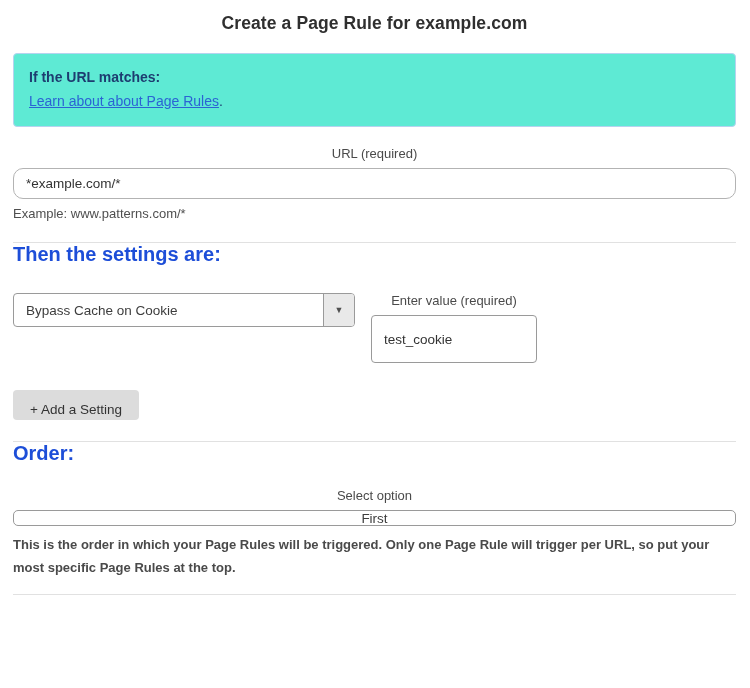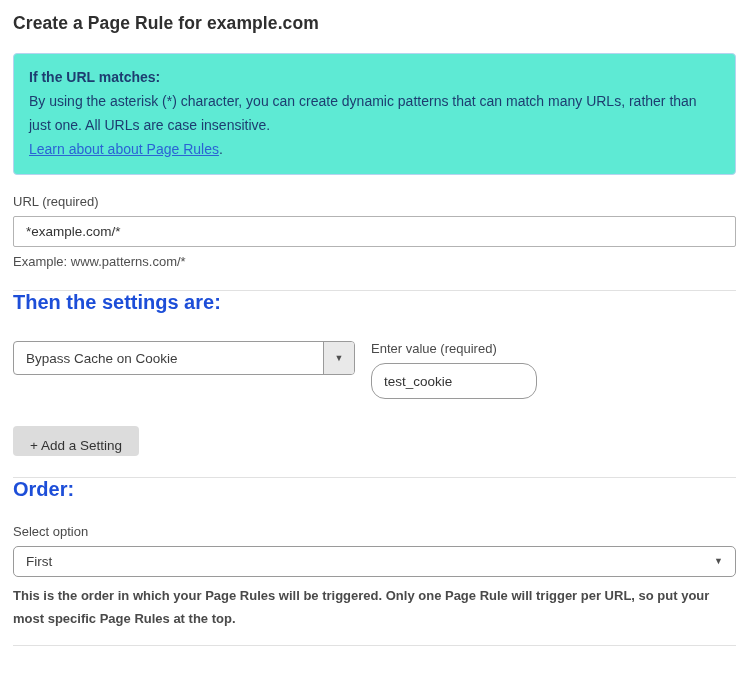--- a/index.html
+++ b/index.html
@@ -9,20 +9,21 @@
     color: #333;
     position: relative;
   }
   .page { padding: 13px 14px 0 13px; }
 
   .page-title {
     font-size: 17.5px;
     font-weight: bold;
     color: #2f2f2f;
     letter-spacing: 0.1px;
+    text-align: center;
   }
 
   .info-box {
     margin-top: 19px;
     background: #5eead4;
     border: 1px solid #b5d3ef;
     border-radius: 4px;
     padding: 11px 15px 13px 15px;
     font-size: 14px;
     line-height: 24px;
@@ -31,30 +32,31 @@
   .info-heading { font-weight: bold; }
   .info-link {
     color: #2b63d4;
     text-decoration: underline;
     cursor: pointer;
   }
 
   .field-label {
     font-size: 13px;
     color: #4a4a4a;
+    text-align: center;
   }
   .url-label { margin-top: 19px; }
 
   .text-input {
     display: block;
     width: 100%;
     height: 31px;
     margin-top: 7px;
     border: 1px solid #b3b3b3;
-    border-radius: 2px;
+    border-radius: 10px;
     padding: 0 12px;
     font-family: "Liberation Sans", sans-serif;
     font-size: 13.5px;
     color: #333;
     background: #fff;
     outline: none;
   }
 
   .hint-text {
     margin-top: 7px;
@@ -107,44 +109,45 @@
     background: #e9e9e9;
     display: flex;
     align-items: center;
     justify-content: center;
   }
   .arrow-glyph {
     font-size: 9px;
     color: #4f4f4f;
     line-height: 1;
   }
-  .value-input { height: 36px; border-radius: 14px; border-color: #9a9a9a; }
+  .value-input { height: 48px; border-radius: 4px; border-color: #9a9a9a; }
 
   .btn {
     display: inline-block;
     border: none;
     border-radius: 4px;
     font-family: "Liberation Sans", sans-serif;
     font-size: 13.5px;
     color: #333;
     background: #d9d9d9;
     height: 31px;
     padding: 12px 17px;
     cursor: pointer;
   }
   .add-setting-btn {
     margin-top: 27px;
     background: #dcdcdc;
     height: 30px;
   }
 
   .order-select {
-    height: 31px;
+    height: 16px;
     border-radius: 5px;
     border-color: #9a9a9a;
+    flex-direction: column;
   }
   .order-select .arrow-plain {
     padding-right: 12px;
     font-size: 9px;
     color: #4f4f4f;
     line-height: 1;
   }
   .select-label { margin-top: 23px; }
 
   .help-text {
@@ -160,21 +163,20 @@
 </style>
 </head>
 <body>
 
 <div class="page">
 
   <h1 class="page-title">Create a Page Rule for example.com</h1>
 
   <div class="info-box">
     <div class="info-heading">If the URL matches:</div>
-    <div class="info-body">By using the asterisk (*) character, you can create dynamic patterns that can match many URLs, rather than just one. All URLs are case insensitive.</div>
     <div><a class="info-link">Learn about about Page Rules</a><span>.</span></div>
   </div>
 
   <div class="field-label url-label">URL (required)</div>
   <input class="text-input" type="text" value="*example.com/*" style="">
   <div class="hint-text">Example: www.patterns.com/*</div>
 
   <hr class="divider">
 
   <div class="section-heading">Then the settings are:</div>

